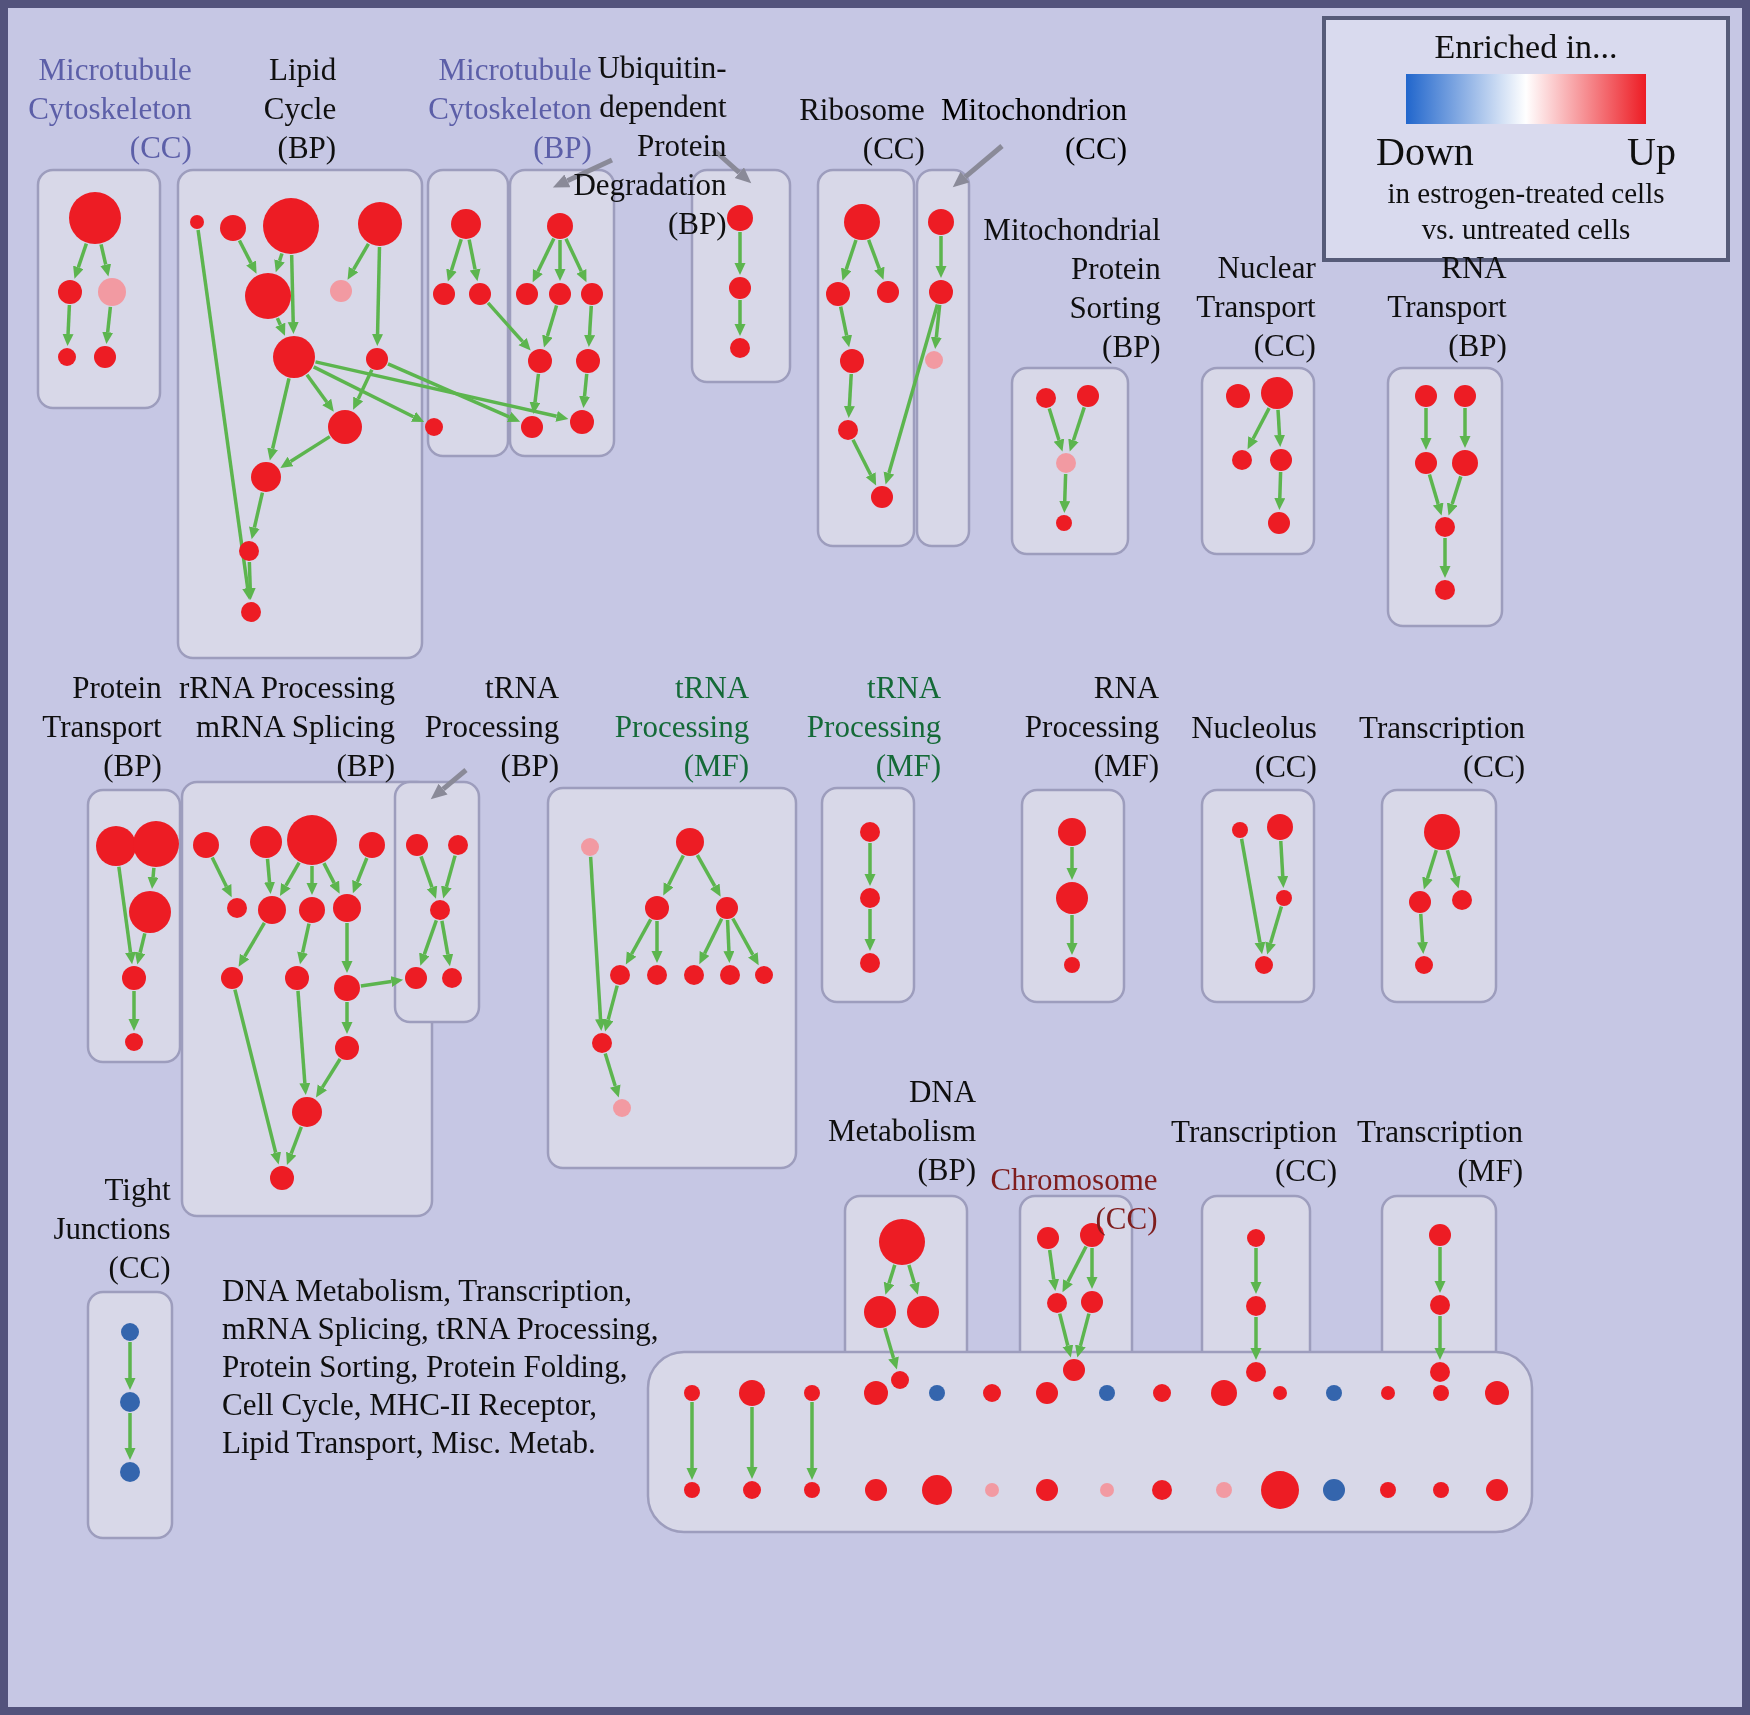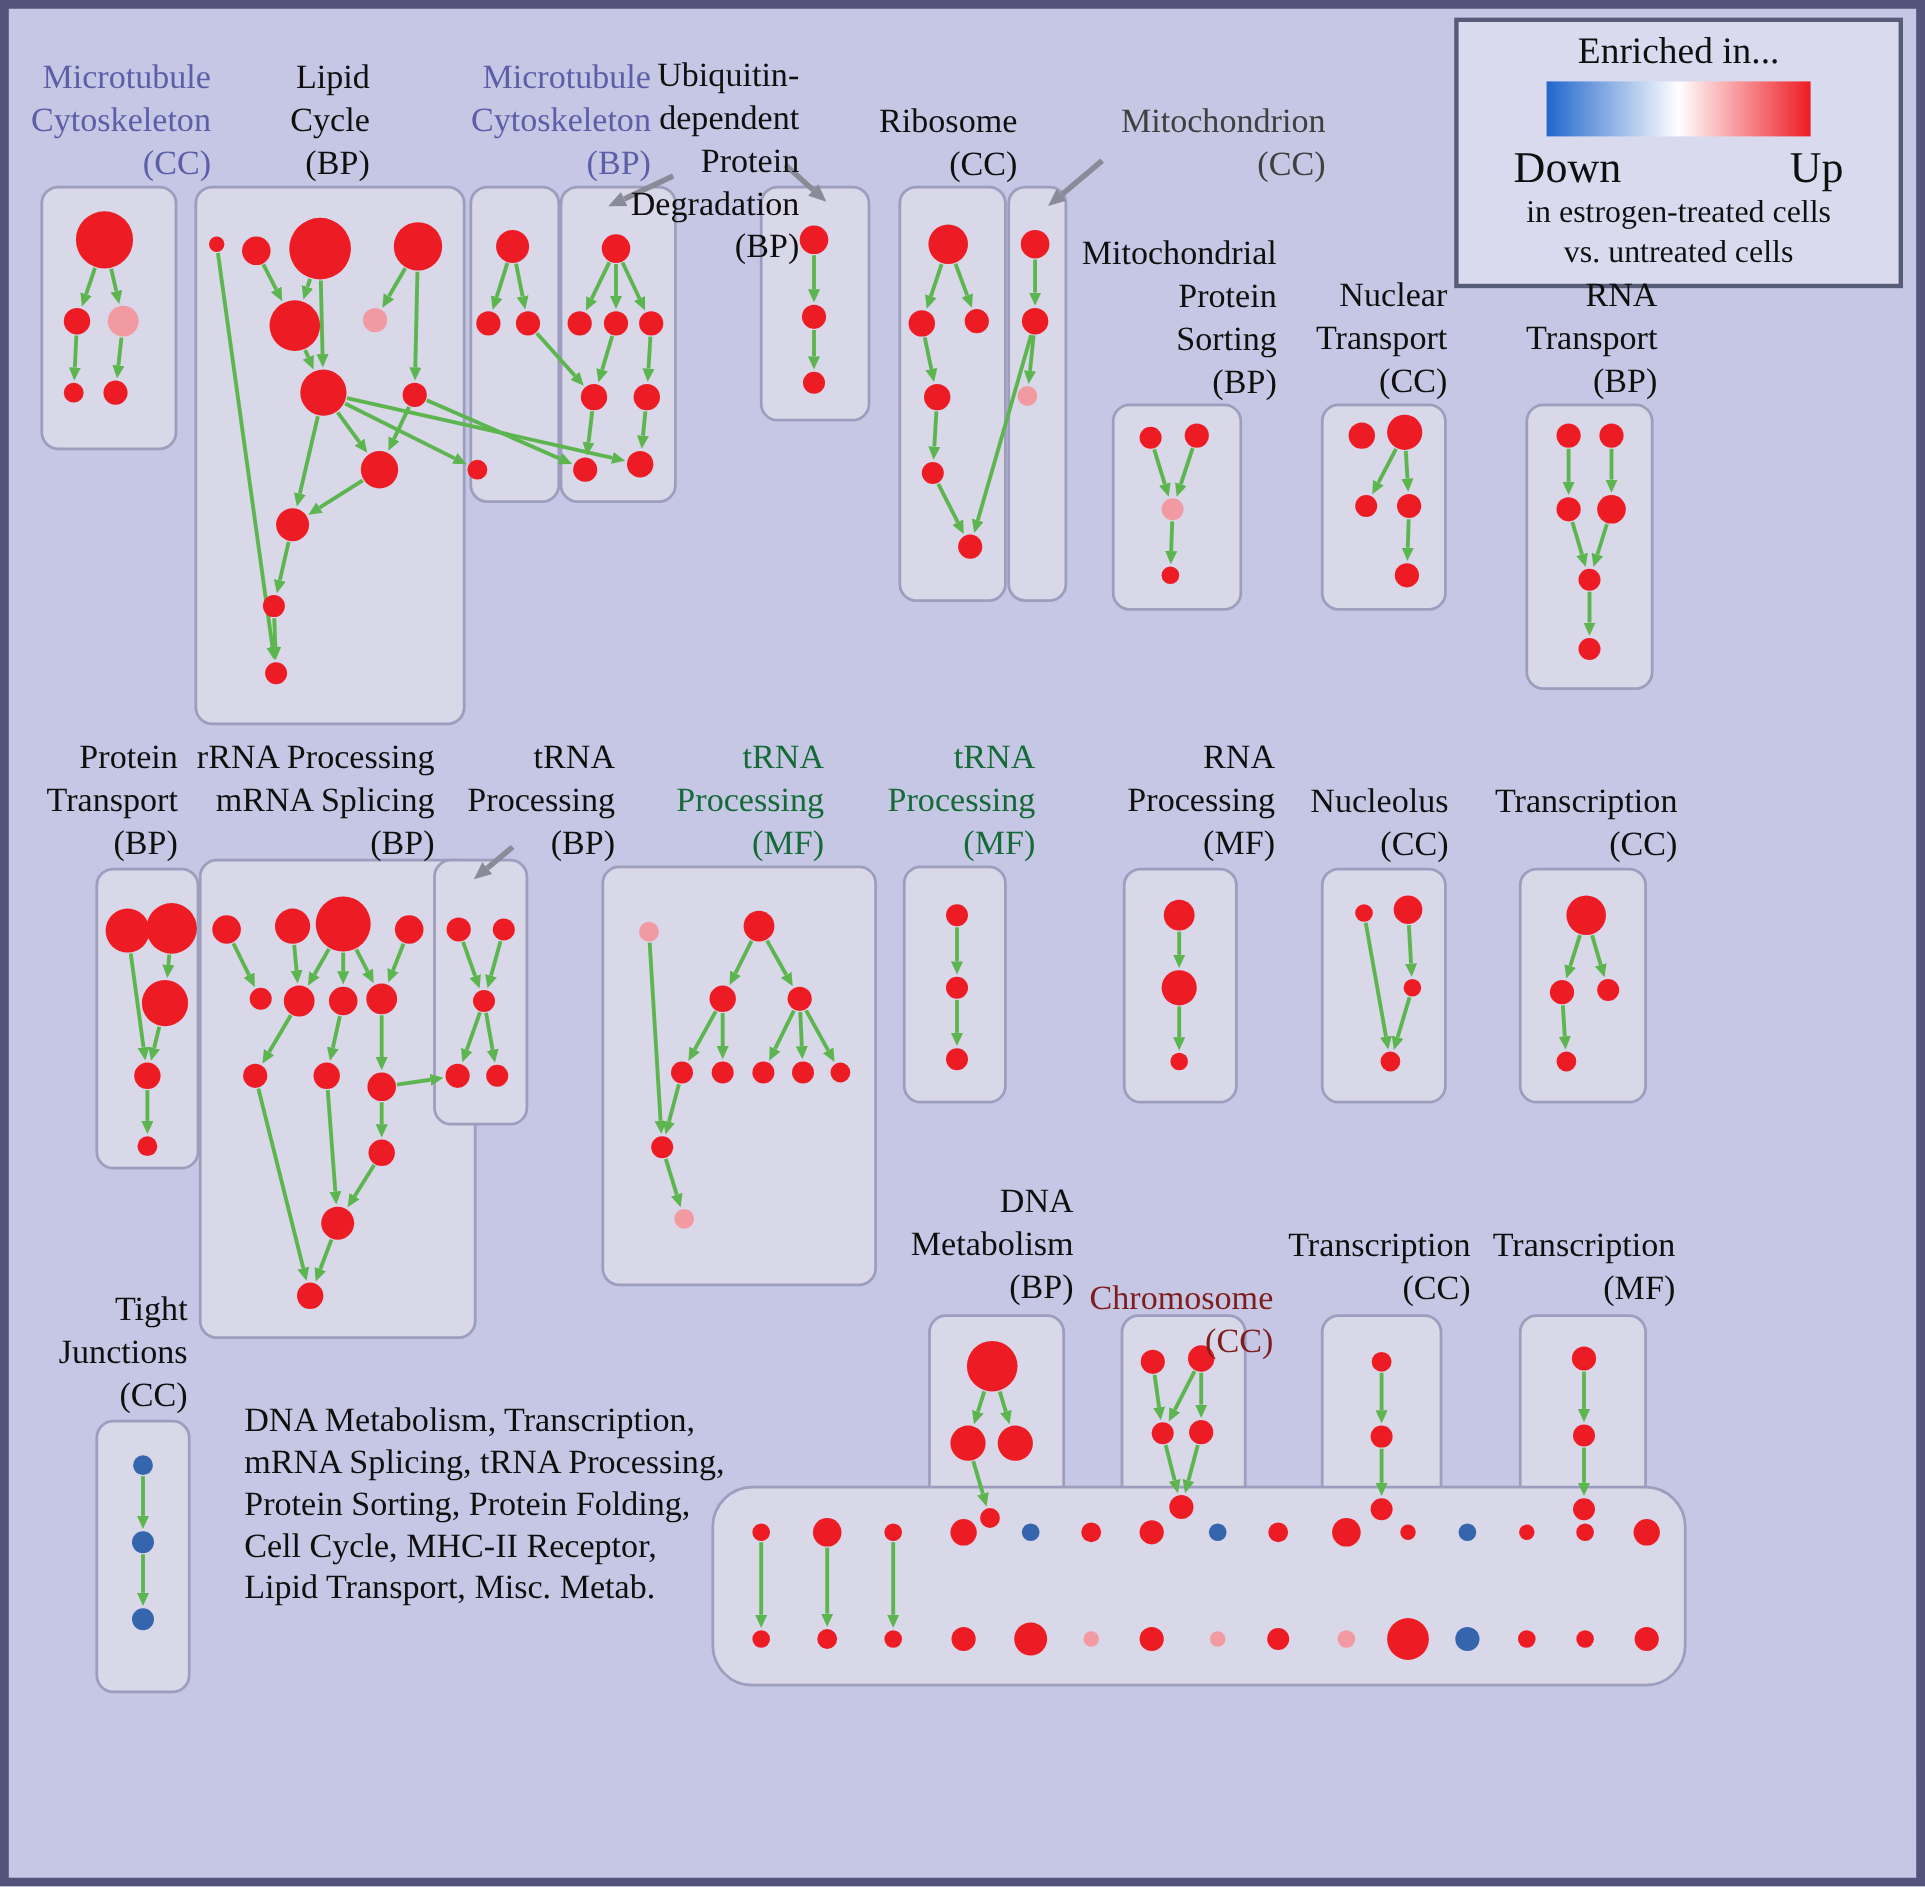--- a/index.html
+++ b/index.html
@@ -382,21 +382,21 @@
       <div>Ubiquitin-</div>
       <div>dependent</div>
       <div>Protein</div>
       <div>Degradation</div>
       <div>(BP)</div>
     </div>
     <div class="cluster-label" style="left: 862px; top: 90px; color: rgb(15, 15, 15);">
       <div>Ribosome</div>
       <div>(CC)</div>
     </div>
-    <div class="cluster-label" style="left: 1112px; top: 90px; color: #404040;">
+    <div class="cluster-label" style="left: 1034px; top: 90px; color: #000000;">
       <div>Mitochondrion</div>
       <div>(CC)</div>
     </div>
     <div class="cluster-label" style="left: 1072px; top: 210px; color: rgb(15, 15, 15);">
       <div>Mitochondrial</div>
       <div>Protein</div>
       <div>Sorting</div>
       <div>(BP)</div>
     </div>
     <div class="cluster-label" style="left: 1256px; top: 248px; color: rgb(15, 15, 15);">

